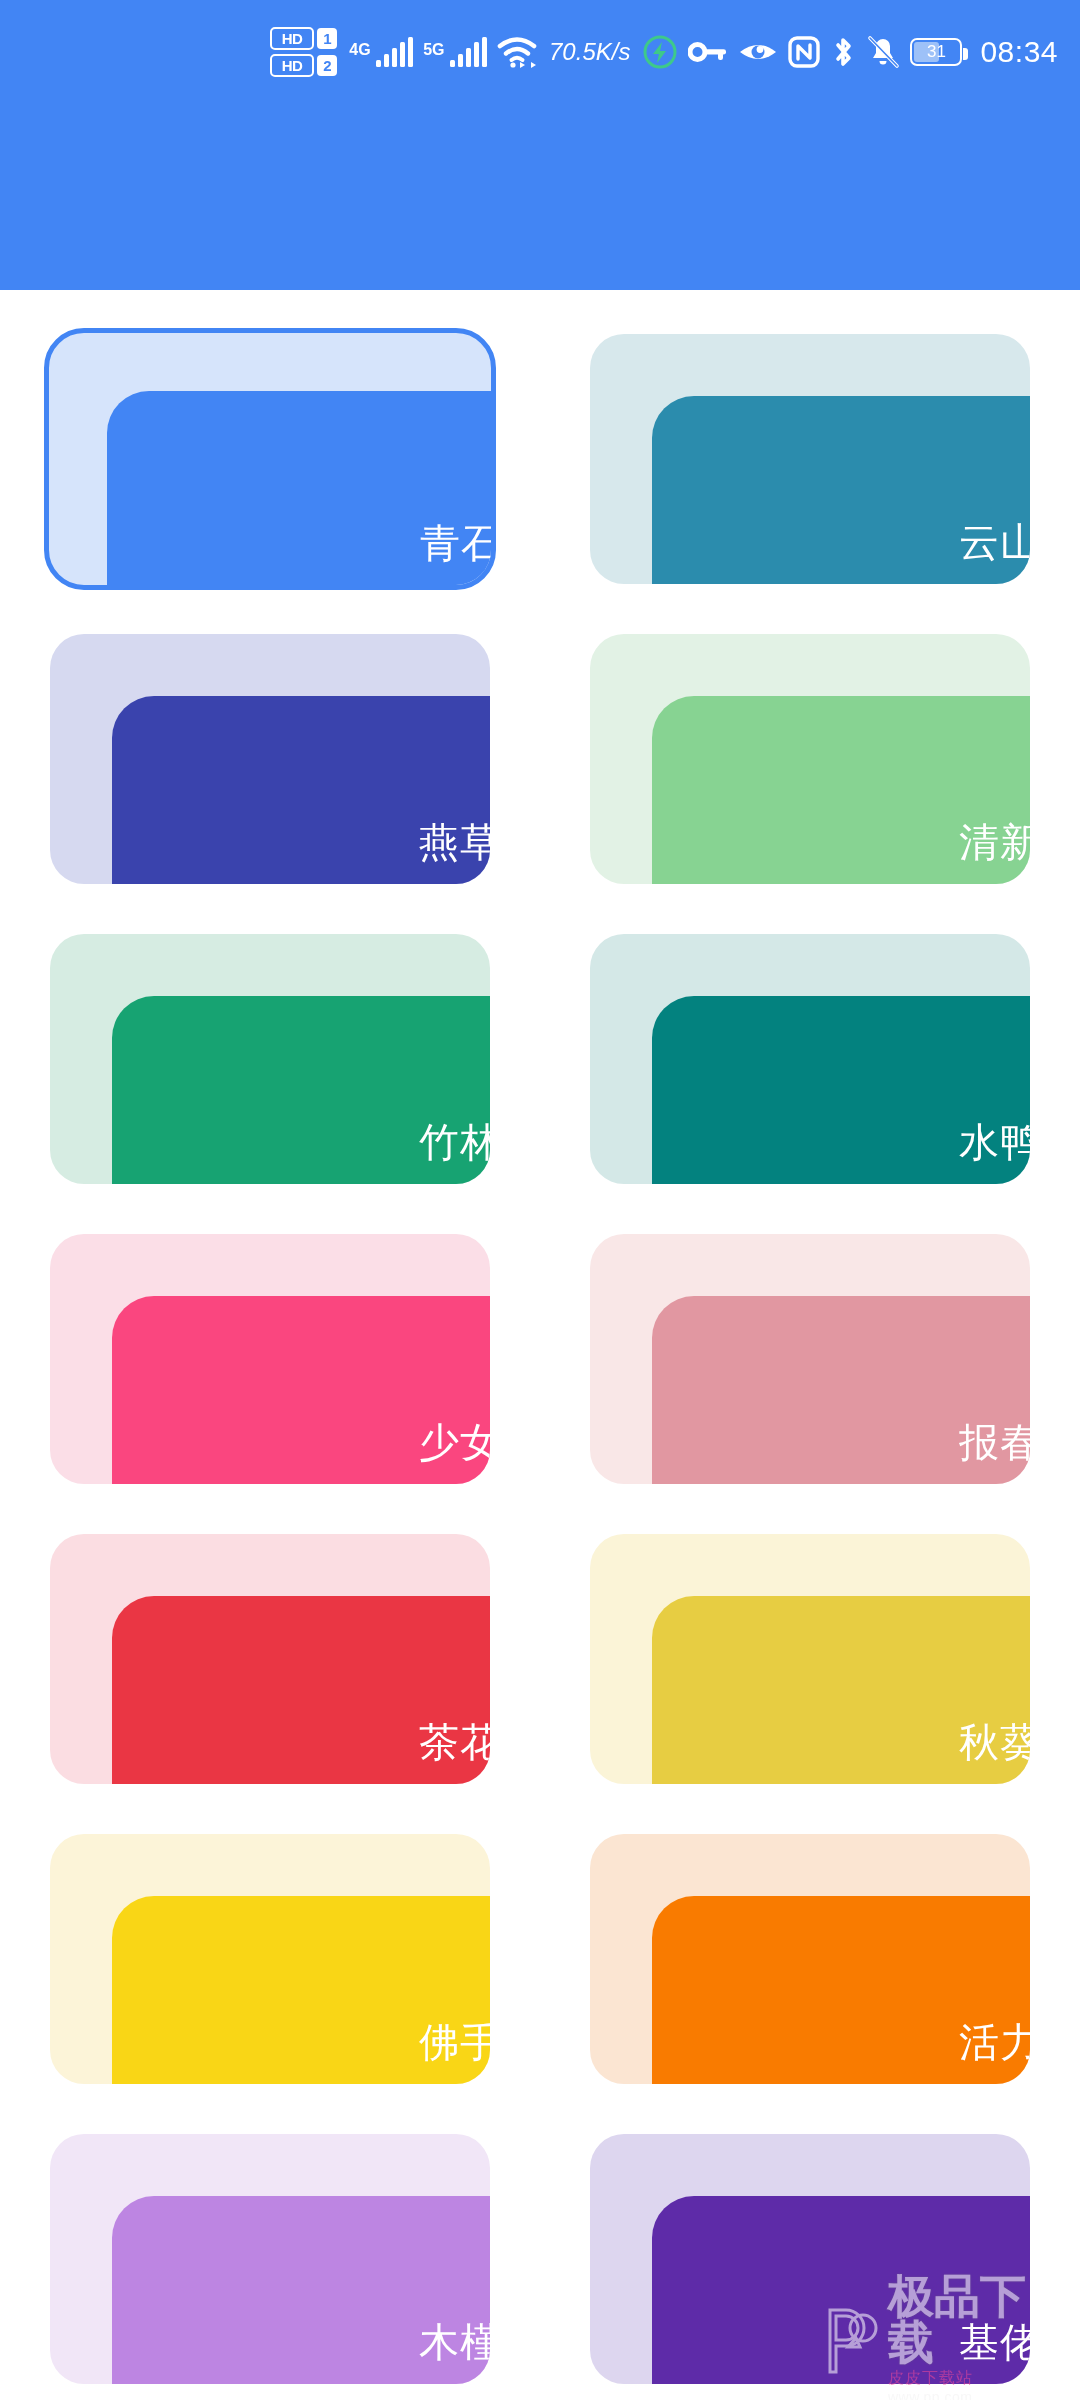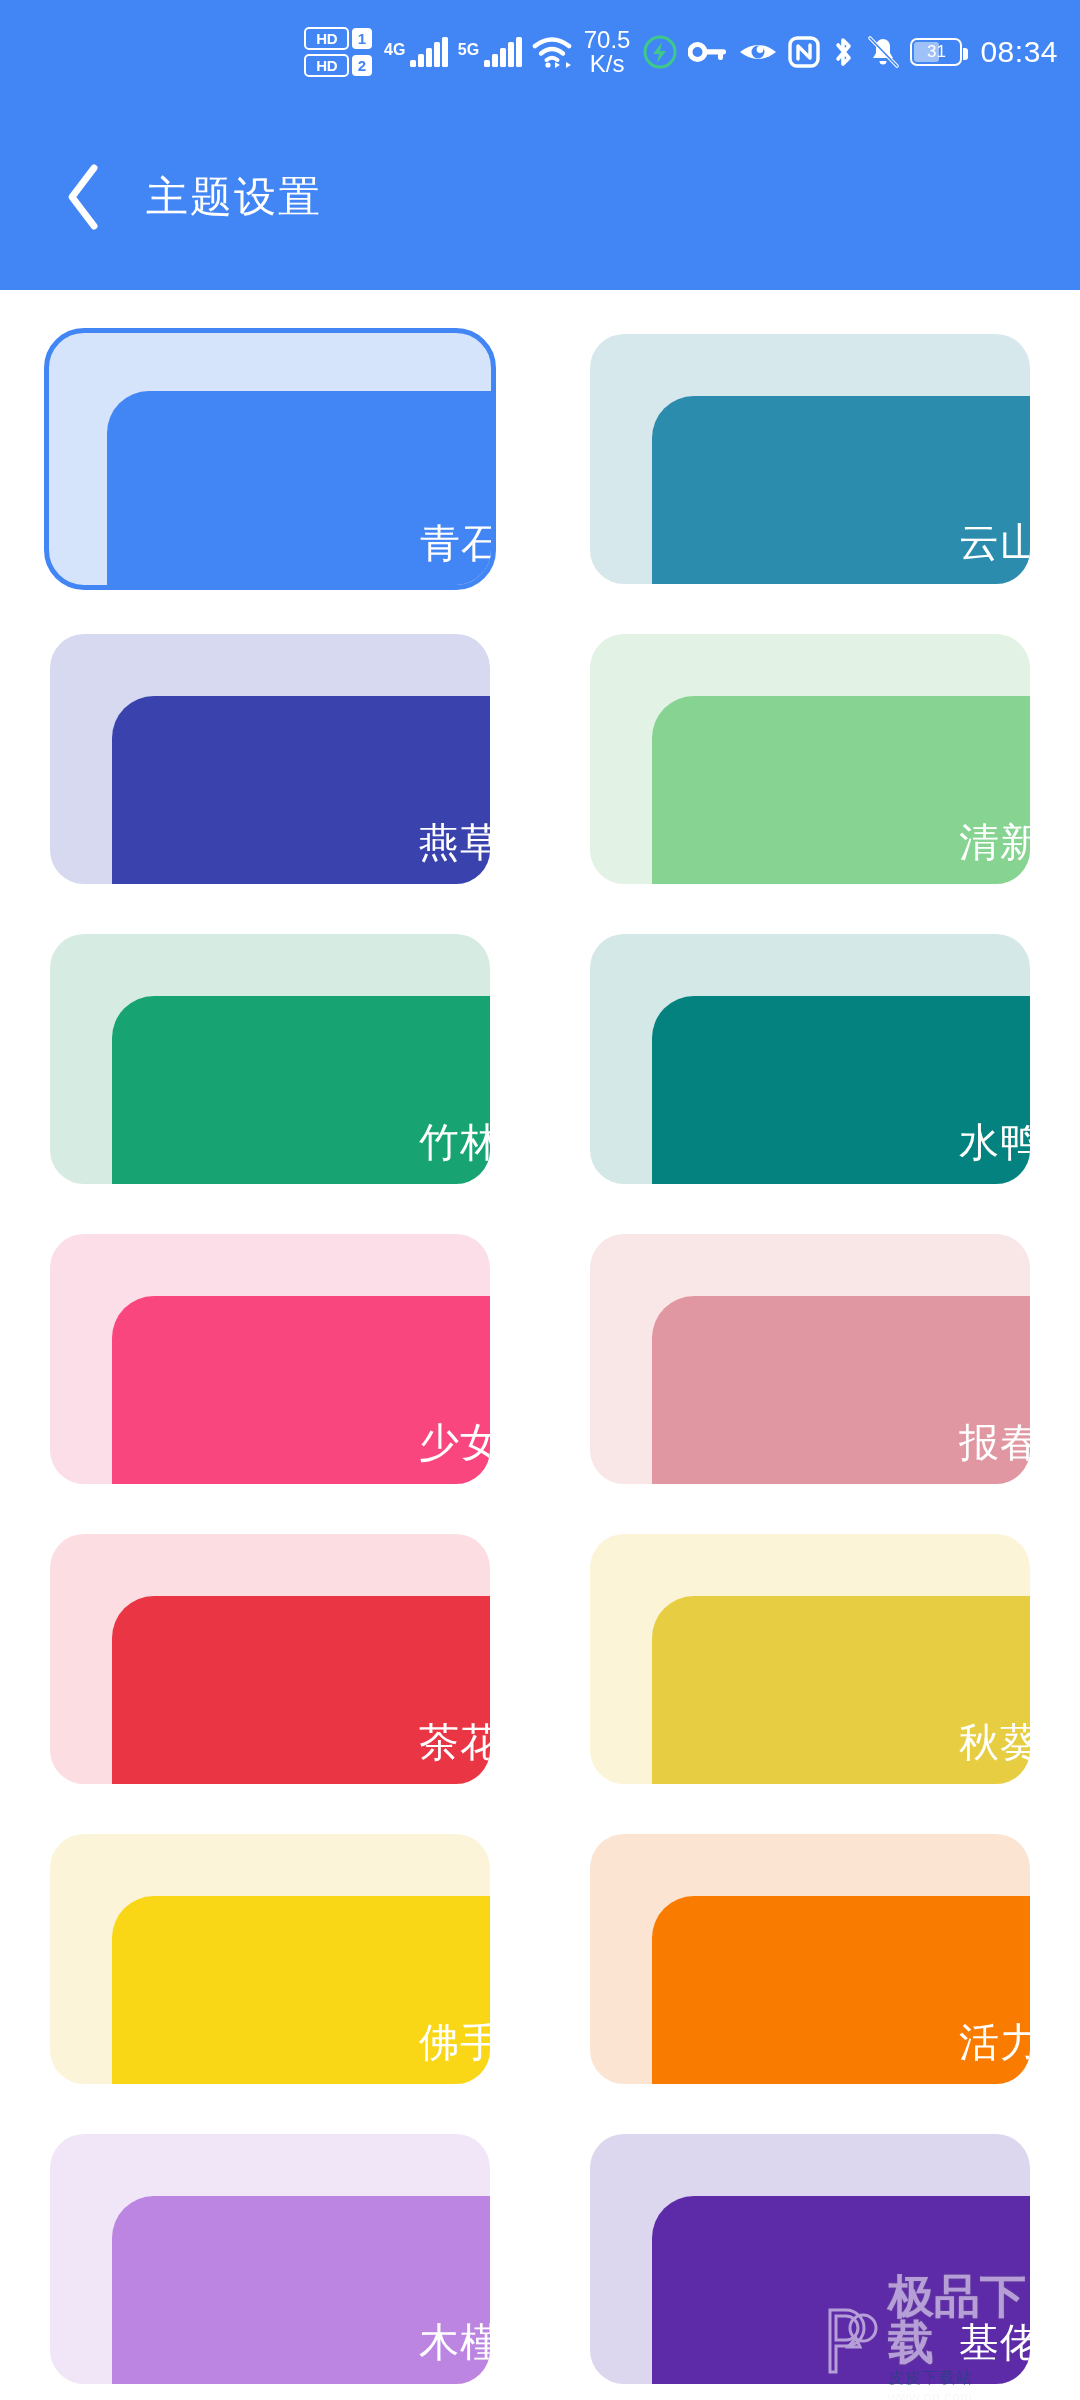--- a/index.html
+++ b/index.html
@@ -46,22 +46,22 @@
   .bars i:nth-child(1){ height:7px; }
   .bars i:nth-child(2){ height:13px; }
   .bars i:nth-child(3){ height:19px; }
   .bars i:nth-child(4){ height:25px; }
   .bars i:nth-child(5){ height:30px; }
 
   
   .wifi{ width:40px; height:32px; position:relative; }
 
   
-  .speed{ display:flex; flex-direction:column; align-items:center; line-height:1.0;
-          font-size:24px; margin:0 2px; }
+  .speed{ display:flex; flex-direction:row; align-items:center; line-height:1.0;
+          font-size:24px; margin:0 2px;font-style:italic; }
   .speed span{ display:block; }
 
   .icn{ display:block; }
   .timetxt{ font-size:30px; letter-spacing:0.5px; margin-left:8px; }
 
   .battery{
     position:relative; width:52px; height:28px;
     border:2.5px solid #fff; border-radius:7px;
     display:flex; align-items:center; justify-content:center;
   }
@@ -143,21 +143,21 @@
   }
   .wm-logo{
     width:66px; height:74px; margin-right:6px; flex:0 0 auto;
   }
   .wm-text{ display:flex; flex-direction:column; align-items:flex-start; }
   .wm-main{
     font-size:46px; font-weight:700; color:#ffffff;
     text-shadow:0 0 2px rgba(120,120,120,.9);
     line-height:1;
   }
-  .wm-sub{ font-size:16px; color:#0c4a6e; letter-spacing:1px; margin-top:3px; }
+  .wm-sub{ font-size:16px; color:#ec4899; letter-spacing:1px; margin-top:3px; }
   .wm-site{ font-size:14px; color:#f2f2f2; letter-spacing:0.5px; }
 </style>
 </head>
 <body>
 
 <div id="screen">
 
   <div class="header">
 
     <div class="statusbar">
@@ -259,28 +259,20 @@
 
         <span class="battery">
           <span class="battfill"></span>
           <span class="battnum">31</span>
         </span>
 
         <span class="timetxt">08:34</span>
       </div>
     </div>
 
-    <div class="titlebar">
-      <div class="backbtn">
-        <svg width="44" height="70" viewBox="0 0 44 70">
-          <path d="M31 6 L9 35 L31 64" stroke="#fff" stroke-width="7" fill="none" stroke-linecap="round" stroke-linejoin="round"></path>
-        </svg>
-      </div>
-      <div class="page-title">主题设置</div>
-    </div>
   </div>
 
   <div class="grid" id="theme-grid">
       <div class="row">
         <div class="cell">
           <div class="card selected" style="background: rgb(214, 228, 251);">
             <div class="inner" style="background: rgb(66, 133, 244);"></div>
             <div class="label">青石蓝</div>
           </div>
         </div>

